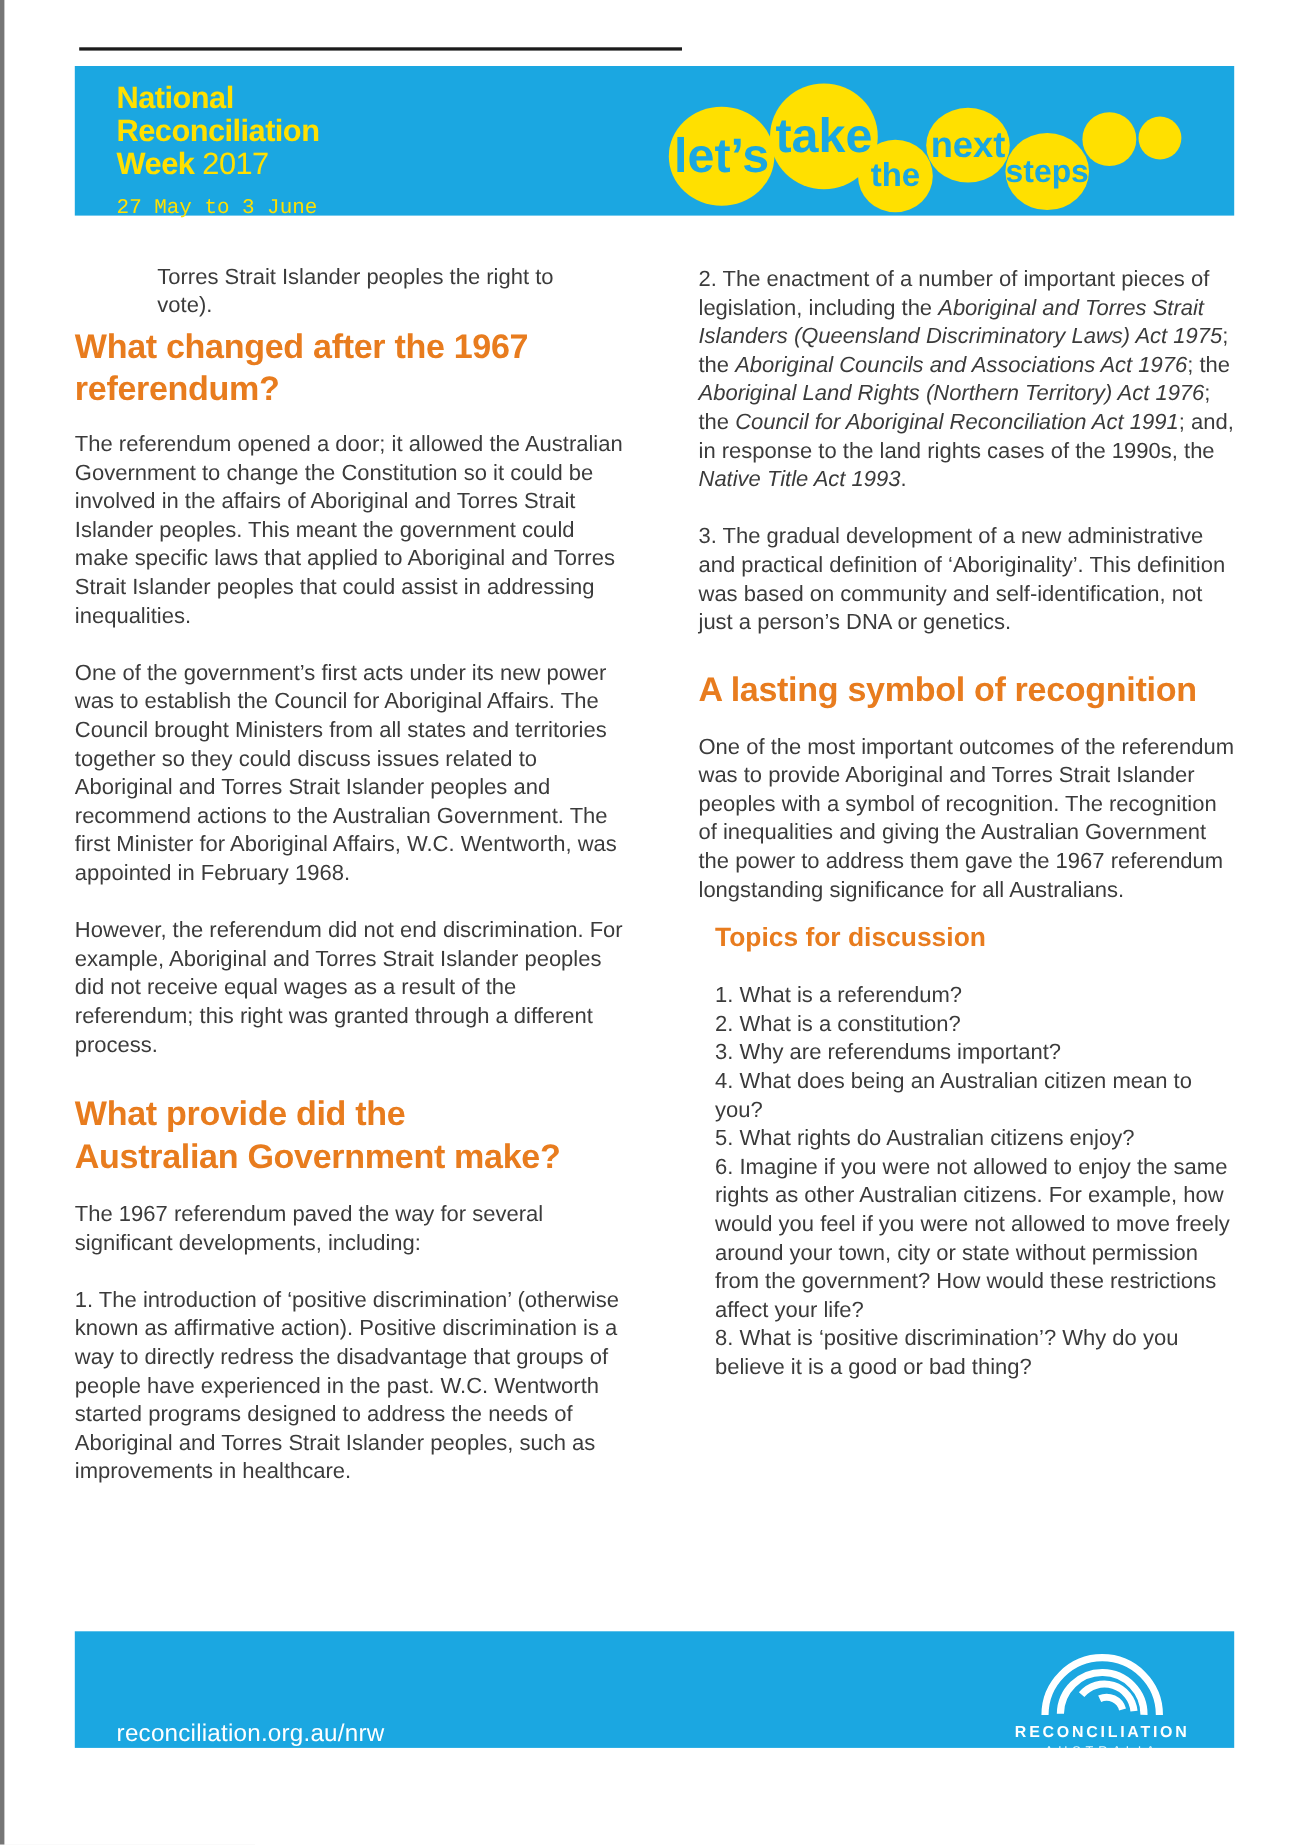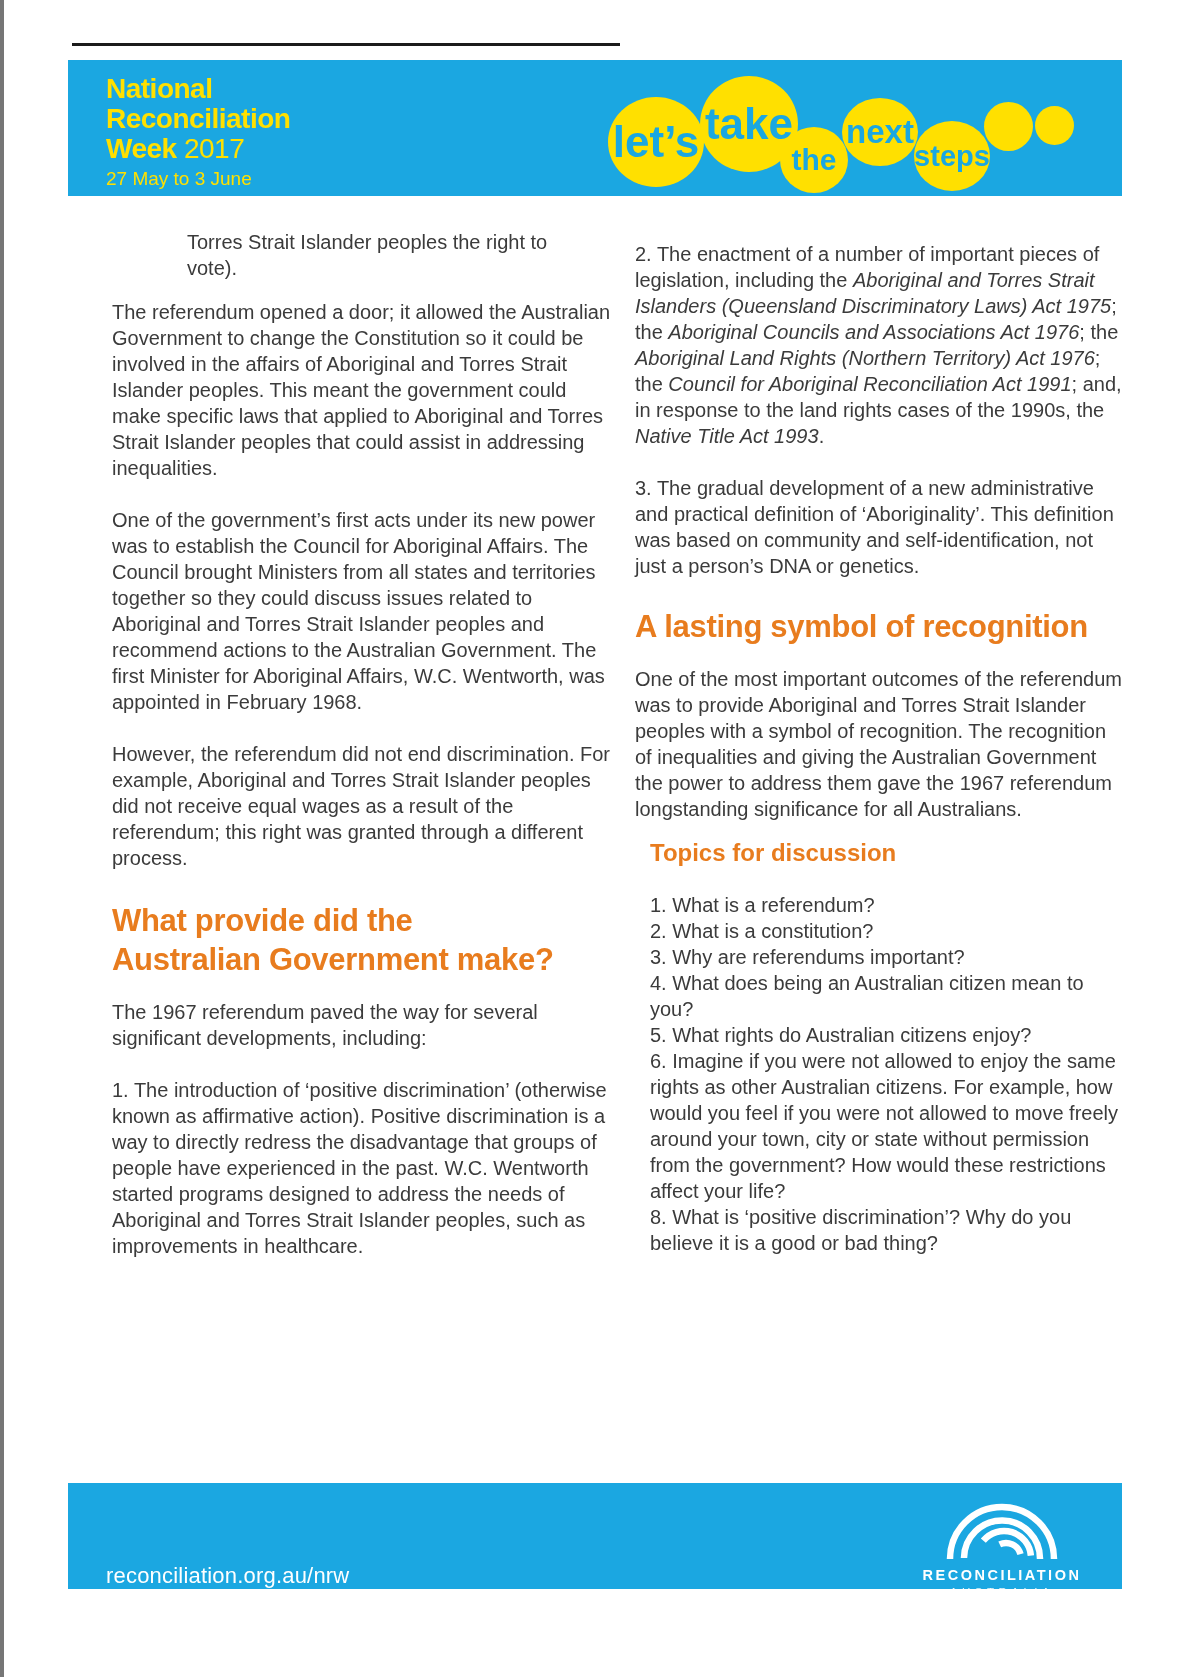--- a/index.html
+++ b/index.html
@@ -14,34 +14,34 @@
 
   
   .edge-left{position:absolute;left:0;top:0;width:4px;height:100%;background:#767676;}
   .line-top{position:absolute;left:72px;top:43px;width:548px;height:3px;background:#1b1b1b;}
 
   
   .banner{position:absolute;left:68px;top:60px;width:1054px;height:136px;background:var(--blue);padding-left:20px;}
   .lockup{position:absolute;left:38px;top:14px;color:var(--yellow);}
   .lockup .l{font-size:28px;font-weight:bold;line-height:30px;letter-spacing:-0.5px;}
   .lockup .year{font-weight:normal;text-align:center;}
-  .lockup .dates{font-size:19px;font-weight:normal;line-height:22px;margin-top:4px;letter-spacing:0;}
+  .lockup .dates{font-size:19px;font-weight:normal;line-height:22px;margin-top:14px;letter-spacing:0;font-family:Liberation Mono, monospace;}
 
   .bubble{position:absolute;background:var(--yellow);border-radius:50%;display:flex;align-items:center;justify-content:center;color:var(--blue);font-weight:bold;overflow:visible;white-space:nowrap;}
   .b-lets {left:540px;top:37px;width:96px;height:90px;font-size:44px;}
   .b-take {left:632px;top:16px;width:98px;height:96px;font-size:44px;}
   .b-the  {left:712px;top:67px;width:68px;height:66px;font-size:30px;}
   .b-next {left:774px;top:38px;width:76px;height:68px;font-size:33px;}
   .b-steps{left:846px;top:61px;width:76px;height:70px;font-size:29px;}
   .dot-lg {left:916px;top:42px;width:49px;height:49px;}
   .dot-sm {left:967px;top:46px;width:39px;height:39px;}
 
   
   .col{position:absolute;color:var(--text);font-size:20px;line-height:26px;}
-  .col-left{left:68px;top:229px;width:500px;margin-left:44px;}
+  .col-left{left:68px;top:239px;width:500px;}
   .col-right{left:635px;top:241px;width:490px;}
   .pre{white-space:pre-line;}
   .frag{padding-left:75px;}
   h2.hd{color:var(--orange);font-size:31px;line-height:39px;font-weight:bold;letter-spacing:-0.3px;}
   .col-left h2.hd1{margin-top:4px;}
   .col-left .p1{margin-top:18px;}
   .col-left p{margin-top:26px;}
   .col-left h2.hd2{margin-top:30px;}
   .col-left .p4{margin-top:20px;}
   .col-right p{margin-top:26px;}
@@ -92,20 +92,22 @@
     <div class="bubble b-steps">
         <span>steps</span>
       </div>
     <div class="bubble dot-lg"></div>
     <div class="bubble dot-sm"></div>
   </div>
 
   <div class="col col-left">
     <div class="frag pre">Torres Strait Islander peoples the right to
 vote).</div>
+    <h2 class="hd hd1 pre">What changed after the 1967
+referendum?</h2>
     <p class="p1">The referendum opened a door; it allowed the Australian Government to change the Constitution so it could be involved in the affairs of Aboriginal and Torres Strait Islander peoples. This meant the government could make specific laws that applied to Aboriginal and Torres Strait Islander peoples that could assist in addressing inequalities.</p>
     <p>One of the government’s first acts under its new power was to establish the Council for Aboriginal Affairs. The Council brought Ministers from all states and territories together so they could discuss issues related to Aboriginal and Torres Strait Islander peoples and recommend actions to the Australian Government. The first Minister for Aboriginal Affairs, W.C. Wentworth, was appointed in February 1968.</p>
     <p>However, the referendum did not end discrimination. For example, Aboriginal and Torres Strait Islander peoples did not receive equal wages as a result of the referendum; this right was granted through a different process.</p>
     <h2 class="hd hd2 pre">What provide did the
 Australian Government make?</h2>
     <p class="p4">The 1967 referendum paved the way for several significant developments, including:</p>
     <p>1. The introduction of ‘positive discrimination’ (otherwise known as affirmative action). Positive discrimination is a way to directly redress the disadvantage that groups of people have experienced in the past. W.C. Wentworth started programs designed to address the needs of Aboriginal and Torres Strait Islander peoples, such as improvements in healthcare.</p>
   </div>
 
   <div class="col col-right">

